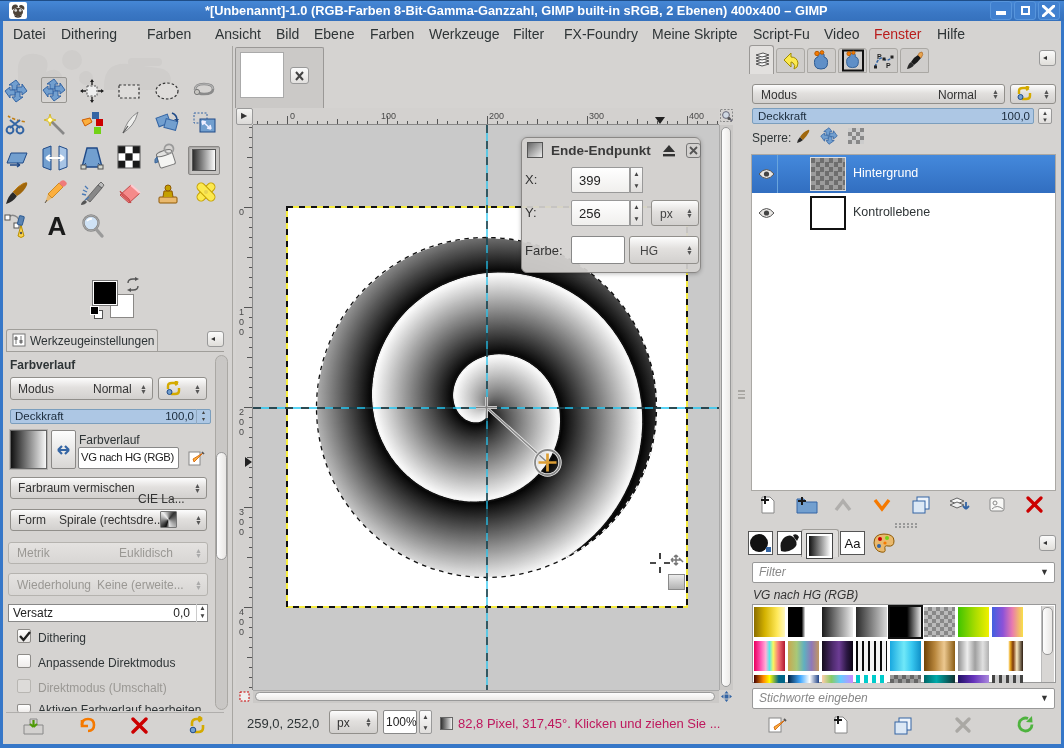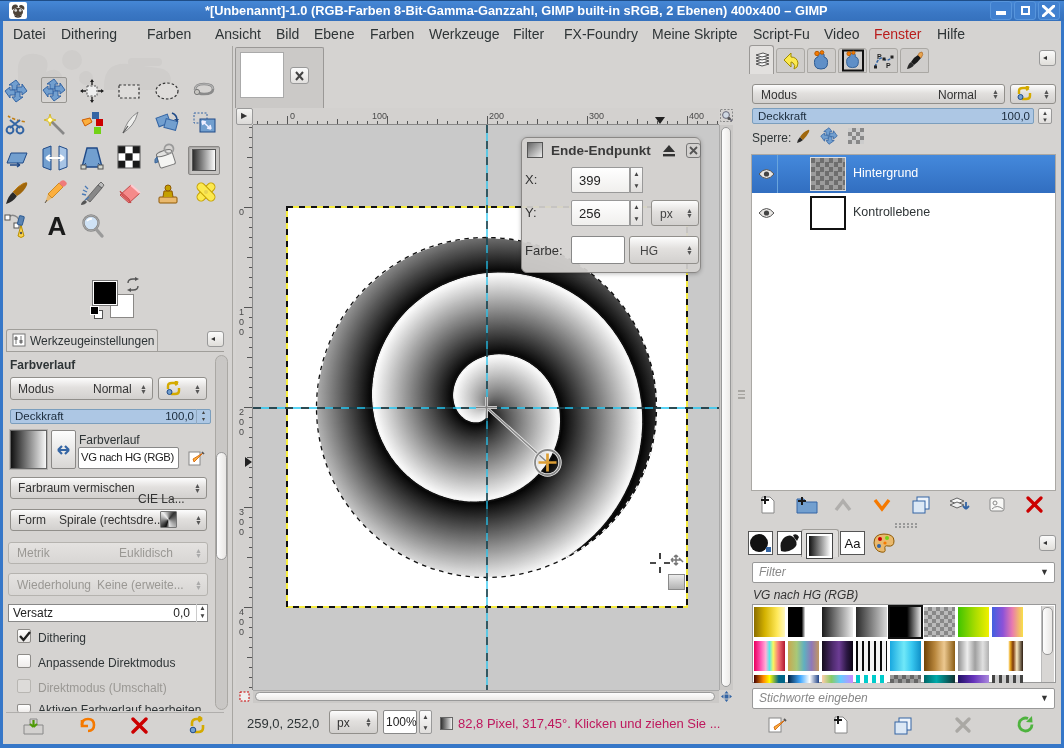--- a/index.html
+++ b/index.html
@@ -345,21 +345,21 @@
 <div class="abs" style="left:240px;top:52px;width:44px;height:46px;background:#fff;border:1px solid #aaa"></div>
 <div class="abs" style="left:290px;top:67px;width:19px;height:17px;background:linear-gradient(#fbfbfb,#e2e0de);border:1px solid #999;border-radius:3px"></div>
 <svg class="abs" style="left:294px;top:71px" width="11" height="10" viewBox="0 0 11 10">
     <path d="M2 1 L9 9 M9 1 L2 9" stroke="#444" stroke-width="2"></path>
   </svg>
 
 <div class="abs" style="left:236px;top:108px;width:17px;height:17px;background:linear-gradient(#f4f4f2,#dcdad8);border:1px solid #999;border-radius:2px"></div>
 <div class="abs" style="left:241px;top:111px;font-size:8px;color:#333">▶</div>
 <div class="ruler" style="left:253px;top:108px;width:466px;height:17px;border-bottom:1px solid #888">
     <span class="rlab" style="left:37px;top:3px">0</span>
-    <span class="rlab" style="left:119px;top:3px">100</span>
+    <span class="rlab" style="left:128px;top:3px">100</span>
     <span class="rlab" style="left:236px;top:3px">200</span>
     <span class="rlab" style="left:336px;top:3px">300</span>
     <span class="rlab" style="left:436px;top:3px">400</span>
     <div class="abs" style="left:4px;bottom:0;width:1px;height:3px;background:#555"></div>
     <div class="abs" style="left:14px;bottom:0;width:1px;height:3px;background:#555"></div>
     <div class="abs" style="left:24px;bottom:0;width:1px;height:3px;background:#555"></div>
     <div class="abs" style="left:34px;bottom:0;width:1px;height:8px;background:#555"></div>
     <div class="abs" style="left:44px;bottom:0;width:1px;height:3px;background:#555"></div>
     <div class="abs" style="left:54px;bottom:0;width:1px;height:3px;background:#555"></div>
     <div class="abs" style="left:64px;bottom:0;width:1px;height:3px;background:#555"></div>

